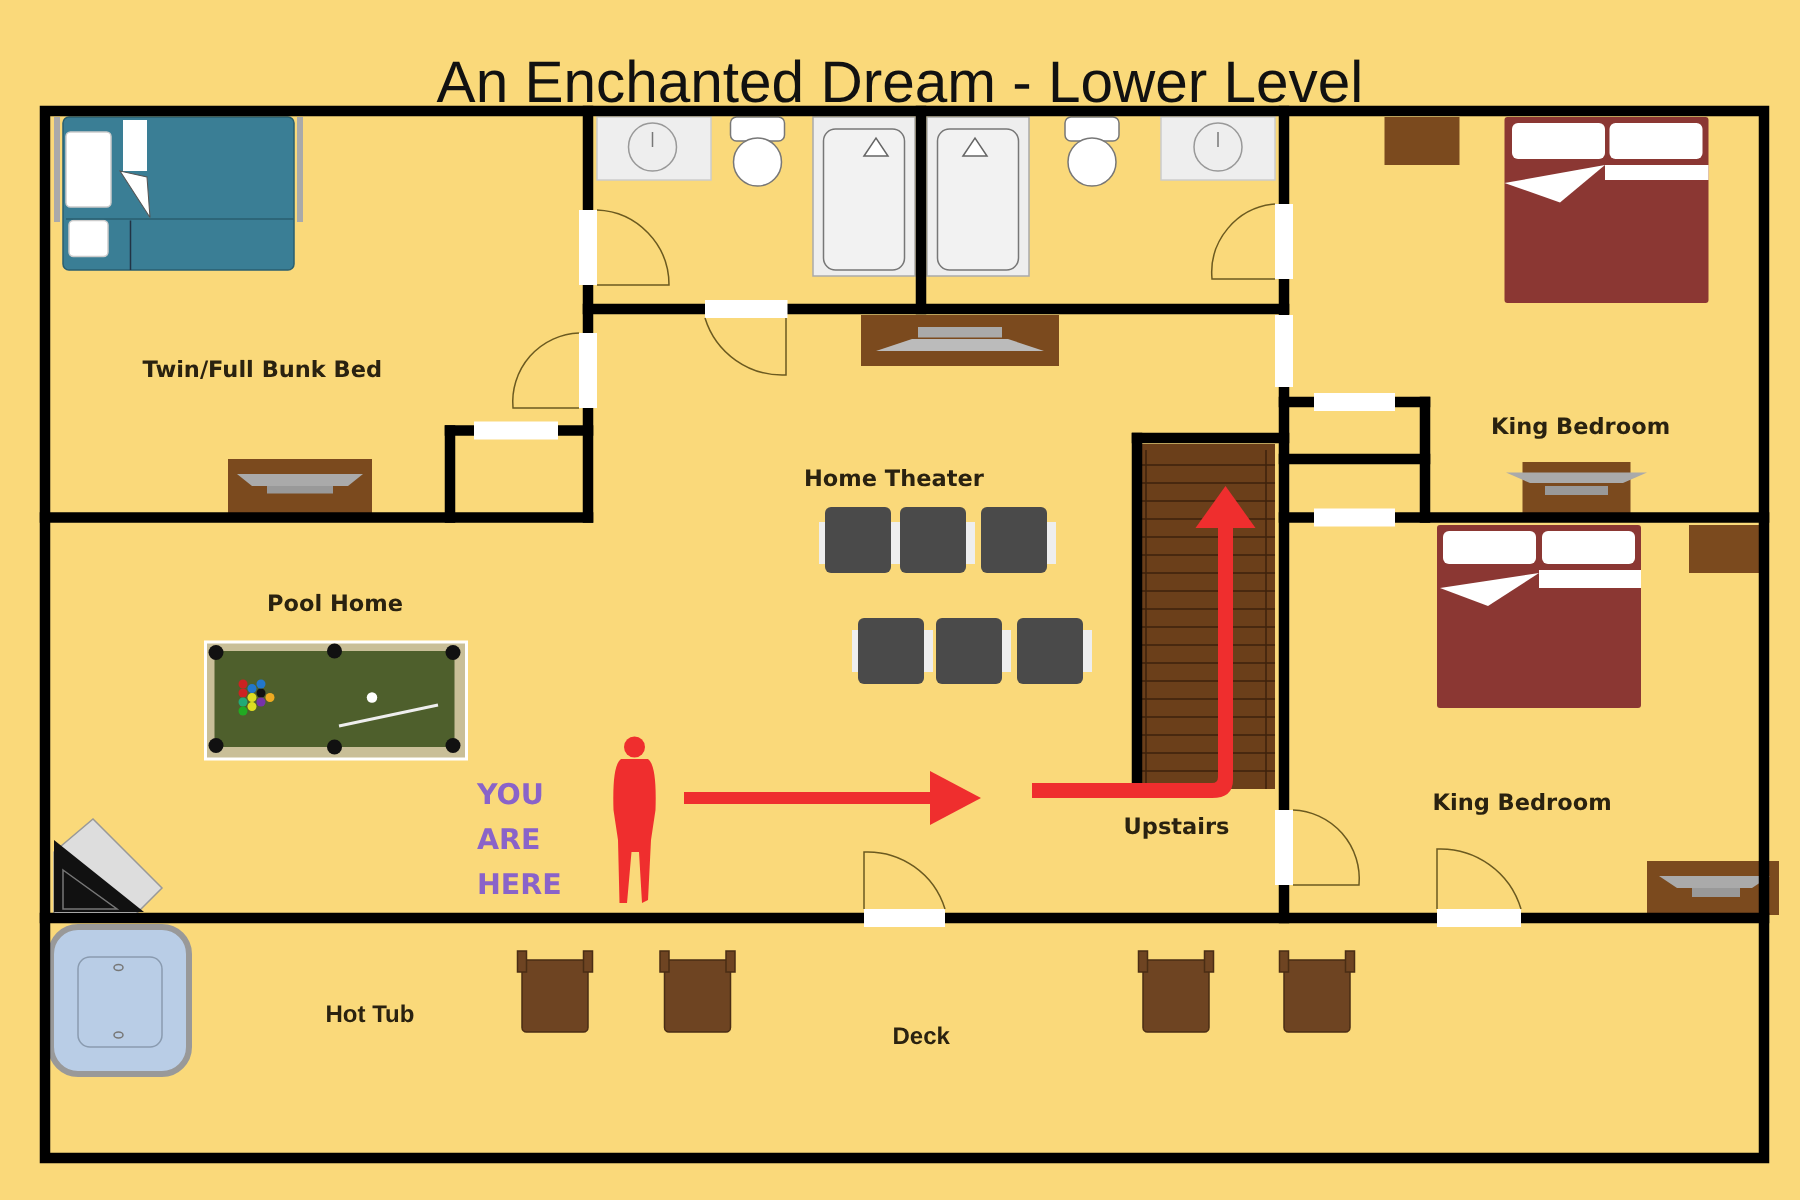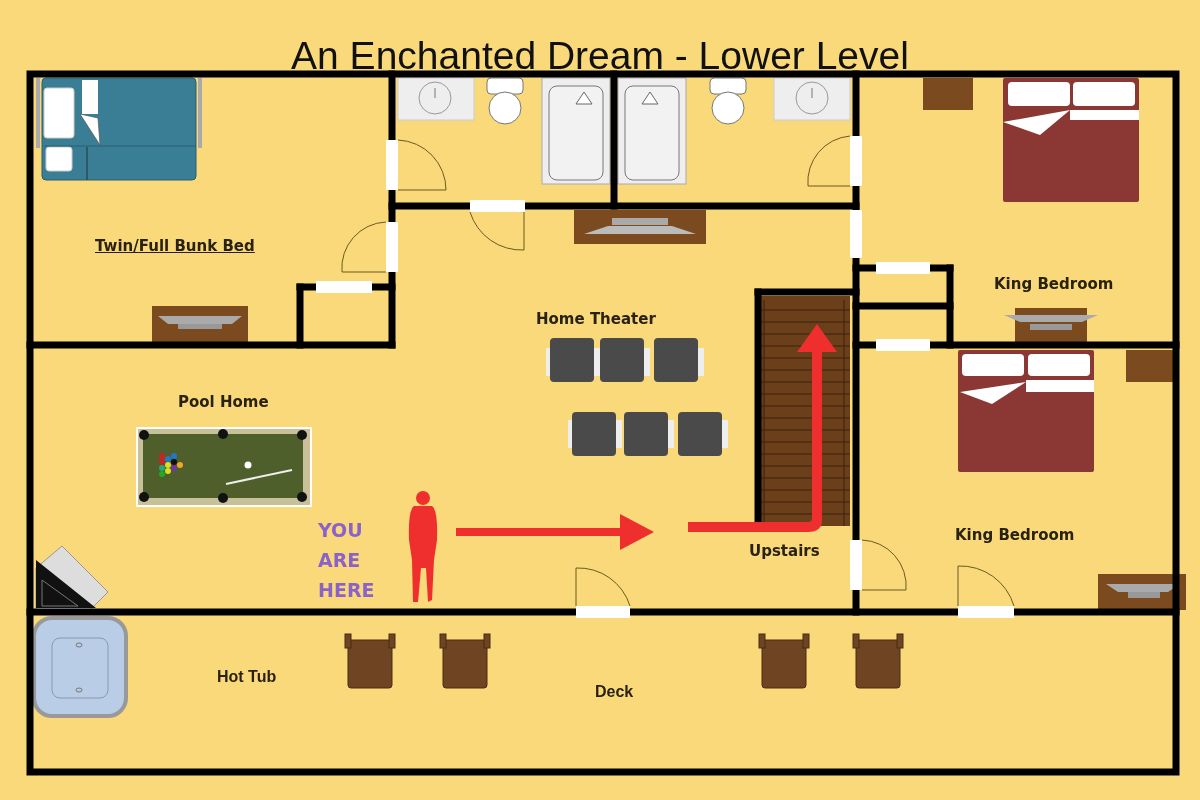--- a/index.html
+++ b/index.html
@@ -266,21 +266,21 @@
     <path d="M688 522 L808 522 Q812 522 812 518 L812 348 L822 348 L822 520 Q822 532 808 532 L688 532 Z"></path>
     <polygon points="797,352 817,324 837,352"></polygon>
   </g>
 
   <g fill="#ef2e2e">
     <circle cx="423" cy="498" r="7"></circle>
     <path d="M414 506 L432 506 Q438 510 437 540 L434 560 L432 600 L428 602 L426 568 L421 568 L418 602 L413 602 L412 560 L409 540 Q408 510 414 506 Z"></path>
   </g>
 </svg>
 
-<div class="abs label" style="left:95px;top:237px;text-decoration:underline;">Twin/Full Bunk Bed</div>
+<div class="abs label" style="left:95px;top:237px;">Twin/Full Bunk Bed</div>
 <div class="abs label" style="left:536px;top:289px;margin-top:21px;">Home Theater</div>
 <div class="abs label" style="left:994px;top:275px;">King Bedroom</div>
 <div class="abs label" style="left:955px;top:526px;">King Bedroom</div>
 <div class="abs label" style="left:178px;top:393px;">Pool Home</div>
 <div class="abs label" style="left:749px;top:542px;">Upstairs</div>
 <div class="abs label plain" style="left:169px;top:668px;margin-left:48px;">Hot Tub</div>
 <div class="abs label plain" style="left:584px;top:683px;margin-left:11px;">Deck</div>
 
 <div class="abs here" style="left:318px;top:515px;width:70px;">
   <div>YOU</div>

